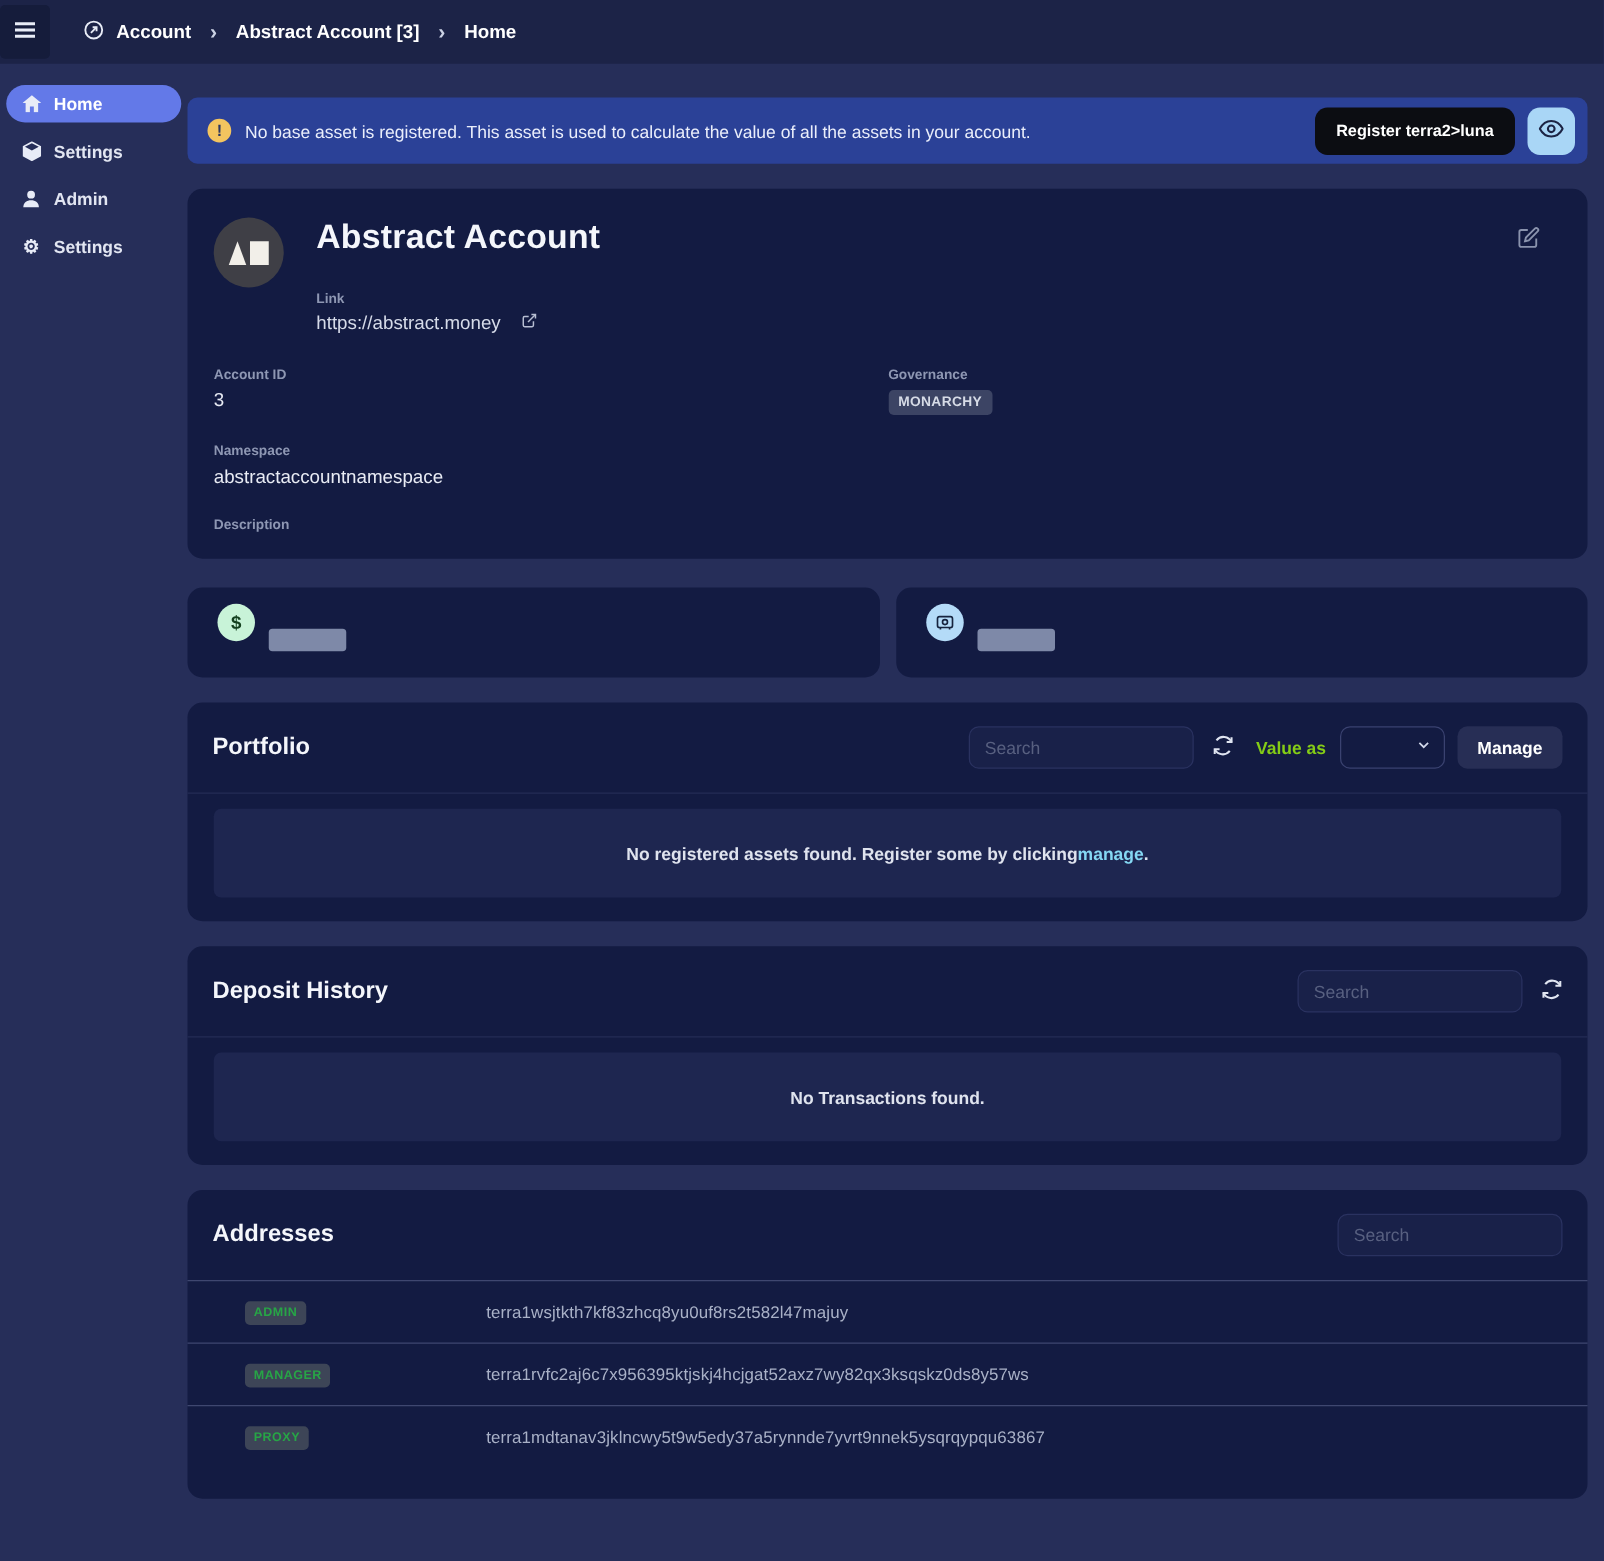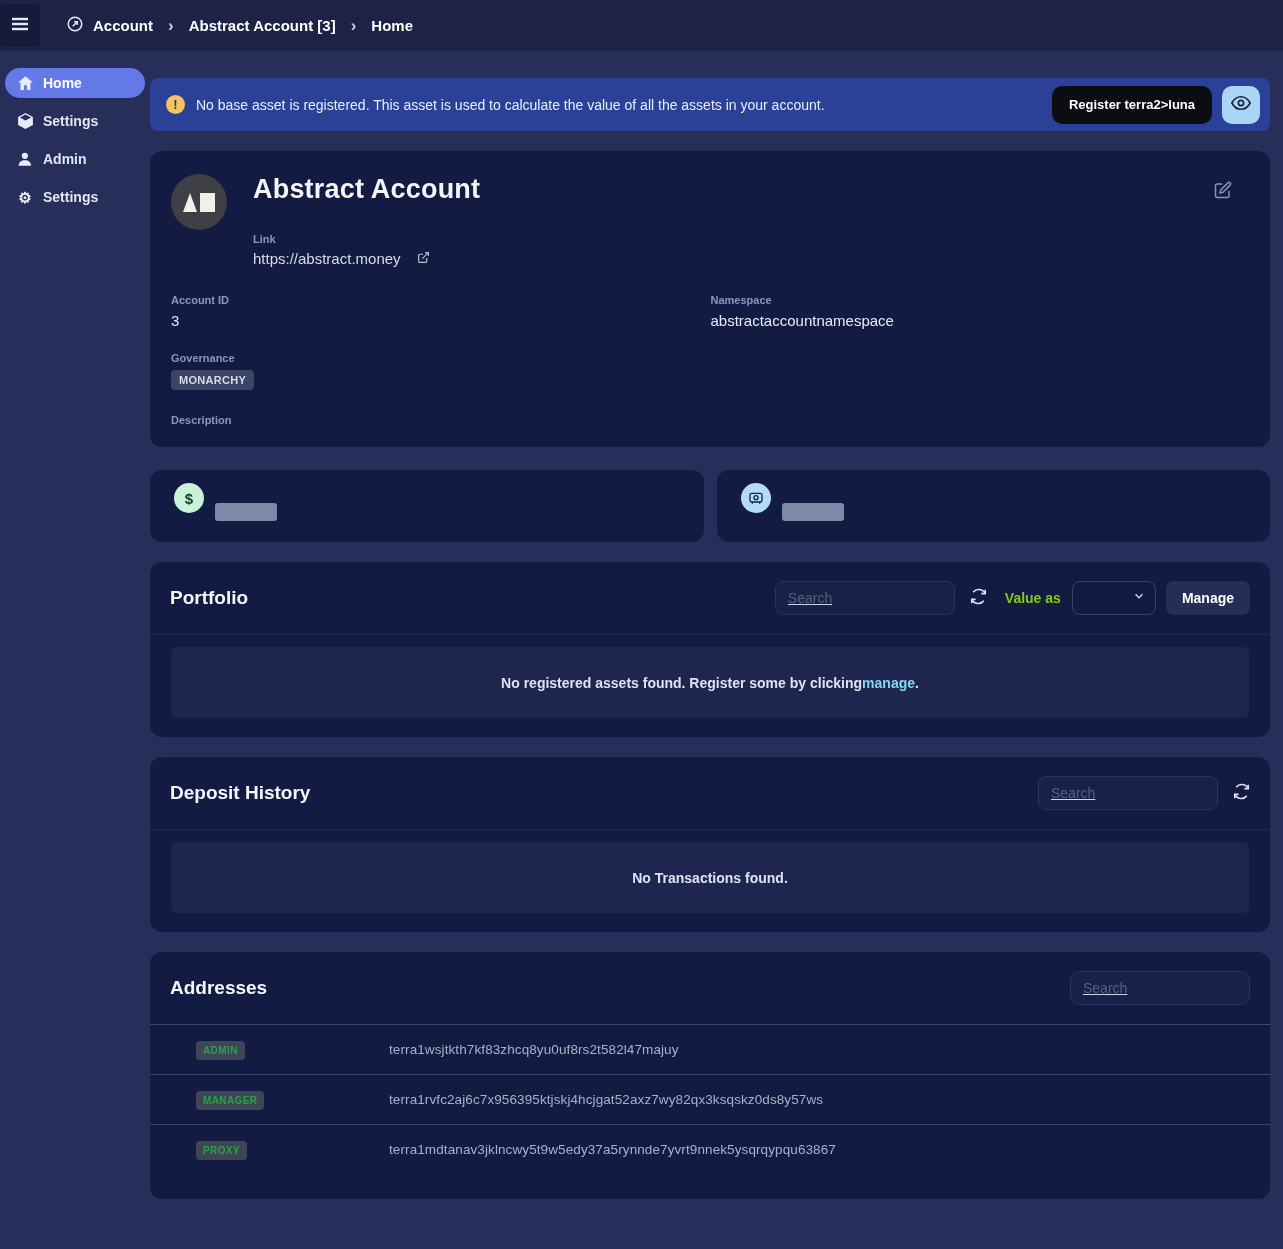--- a/index.html
+++ b/index.html
@@ -66,21 +66,21 @@
   .sum-circle{width:30px;height:30px;border-radius:50%;display:flex;align-items:center;justify-content:center;flex:none;}
   .sum-circle.dollar{background:var(--dollar-circle);color:#14401f;font-size:15px;font-weight:700;}
   .sum-circle.vault{background:var(--vault-circle);}
   .sum-circle svg{stroke:#16243f;}
   .skeleton{width:62px;height:18px;border-radius:3px;background:var(--skeleton);margin-left:11px;align-self:center;margin-top:-2px;}
   
   .section-card{margin-top:20px;}
   .sec-head{display:flex;align-items:center;padding:19px 20px;}
   .sec-title{font-size:19px;font-weight:700;color:#f4f6fb;}
   .sec-spacer{flex:1;}
-  .search-input{width:180px;height:34px;background:var(--input-bg);border:1px solid var(--input-border);border-radius:8px;padding:0 12px;font-family:inherit;font-size:14px;color:#cfd5e8;outline:none;text-decoration:underline;}
+  .search-input{width:180px;height:34px;background:var(--input-bg);border:1px solid var(--input-border);border-radius:8px;padding:0 12px;font-family:inherit;font-size:14px;color:#cfd5e8;outline:none;}
   .search-input::placeholder{color:#586080;}
   .icon-btn{background:none;border:none;cursor:pointer;display:flex;align-items:center;justify-content:center;padding:0;}
   .refresh-ic{margin:0 0 0 15px;}
   .refresh-ic svg{stroke:#dfe4f0;}
   .value-as{font-size:14px;font-weight:600;color:#84cc16;margin-left:18px;}
   .select-box{width:84px;height:34px;margin-left:11px;border:1px solid #3a4270;border-radius:8px;display:flex;align-items:center;justify-content:flex-end;padding:0 9px;cursor:pointer;}
   .select-box svg{stroke:#cfd5e8;}
   .manage-btn{height:34px;margin-left:10px;padding:0 16px;border:none;border-radius:8px;background:var(--btn-bg);color:#fff;font-family:inherit;font-size:14px;font-weight:700;cursor:pointer;}
   .sec-divider{border-top:1px solid var(--divider);}
   .sec-body{padding:12px 21px 19px 21px;}
@@ -202,26 +202,26 @@
             </span>
           </div>
         </div>
       </div>
       <div class="acct-grid">
         <div>
           <div class="field-label">Account ID</div>
           <div class="acct-value">3</div>
         </div>
         <div>
+          <div class="field-label">Governance</div>
+          <span class="gov-badge">MONARCHY</span>
+        </div>
+        <div>
           <div class="field-label">Namespace</div>
           <div class="acct-value">abstractaccountnamespace</div>
-        </div>
-        <div>
-          <div class="field-label">Governance</div>
-          <span class="gov-badge">MONARCHY</span>
         </div>
       </div>
       <div class="field-label desc-label">Description</div>
     </div>
 
     <div class="summary-row">
       <div class="summary-card">
         <span class="sum-circle dollar">$</span>
         <span class="skeleton"></span>
       </div>

